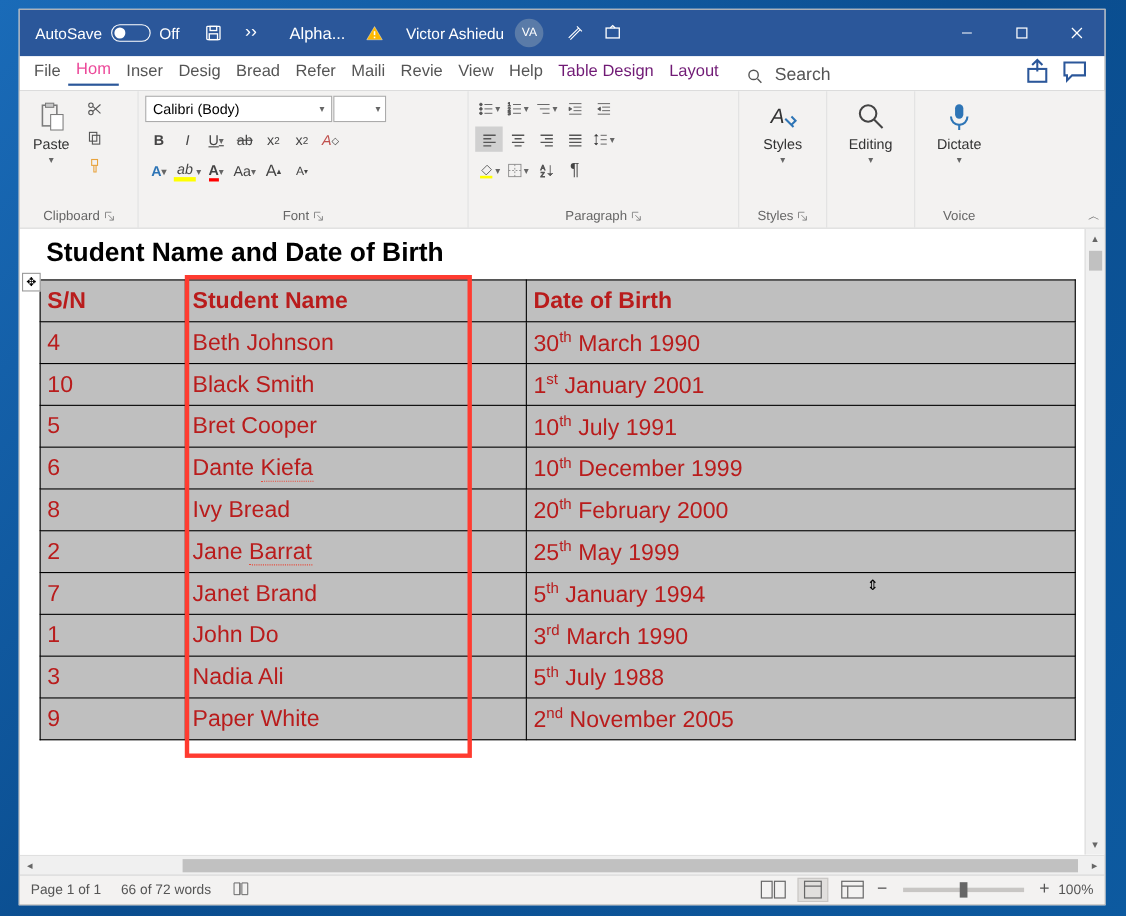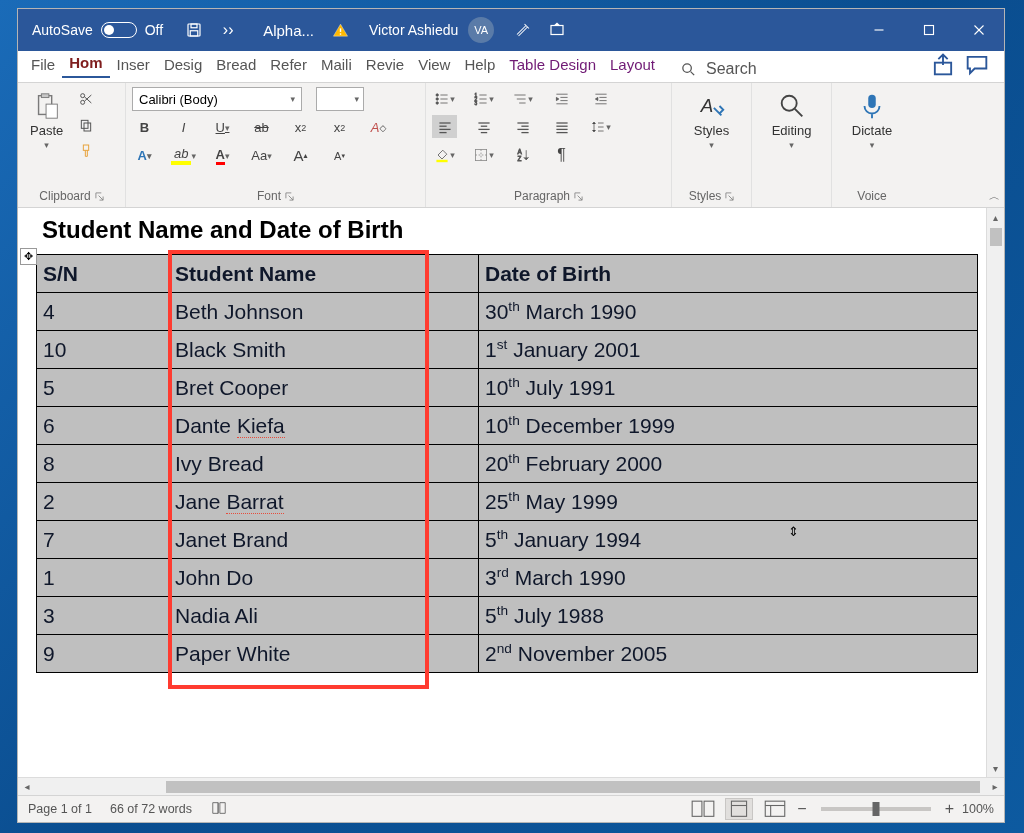--- a/index.html
+++ b/index.html
@@ -12,46 +12,46 @@
 .tb-btn{width:34px;height:42px;display:flex;align-items:center;justify-content:center;cursor:pointer}
 .tb-btn svg{width:18px;height:18px}
 .doc-title{flex:0 0 auto;padding:0 18px;font-size:15px}
 .warn-ico{width:17px;height:17px;margin-right:8px}
 .user-pane{display:flex;align-items:center;gap:10px;padding:0 12px}
 .avatar{width:26px;height:26px;border-radius:50%;background:#5a7ba8;display:flex;align-items:center;justify-content:center;font-size:11px}
 .win-controls{display:flex;margin-left:auto}
 .win-controls .tb-btn{width:50px}
 .tabs{height:32px;display:flex;align-items:end;padding:4px 6px;border-bottom:1px solid #d4d4d4}
 .tab{padding:5px 7px;font-size:15px;color:#555;cursor:pointer;white-space:nowrap}
-.tab.active{color:#7f1d1d;border-bottom:2.5px solid #2b579a;font-weight:700}
+.tab.active{color:#ec4899;border-bottom:2.5px solid #2b579a;font-weight:400}
 .tab.ctx{color:#701a75}
 .search-pane{display:flex;align-items:center;margin-left:18px;gap:9px;color:#555}
 .search-pane svg{width:17px;height:17px}
 .ribbon-right{margin-left:auto;display:flex;gap:4px;padding-right:6px}
 .rb-icon{width:30px;height:26px;display:flex;align-items:center;justify-content:center;border:1px solid transparent}
 .ribbon{display:flex;background:#f3f2f1;border-bottom:1px solid #d4d4d4;height:125px}
 .rgroup{display:flex;flex-direction:column;border-right:1px solid #e1e1e1;padding:4px 6px 2px}
 .rgroup-body{flex:1;display:flex;gap:4px;align-items:flex-start}
 .rgroup-label{font-size:12px;color:#666;text-align:center;padding:2px 0;display:flex;justify-content:center;align-items:center;gap:4px}
 .dlg{width:9px;height:9px}
 .big-btn{display:flex;flex-direction:column;align-items:center;justify-content:center;gap:2px;padding:4px 6px;font-size:13px;color:#333;cursor:pointer}
 .big-btn svg{width:30px;height:30px}
 .col{display:flex;flex-direction:column;gap:3px;justify-content:center}
-.row{display:flex;gap:14px;align-items:center}
+.row{display:flex;gap:1px;align-items:center}
 .sm{width:25px;height:23px;display:flex;align-items:center;justify-content:center;cursor:pointer;font-size:13px;color:#444;border:1px solid transparent}
 .sm svg{width:16px;height:16px}
 .font-sel{width:170px;height:24px;border:1px solid #ababab;background:#fff;font-size:13px;padding:0 6px;display:flex;align-items:center;justify-content:space-between}
 .font-size-sel{width:48px;height:24px;border:1px solid #ababab;background:#fff;font-size:13px;padding:0 4px;display:flex;align-items:center;justify-content:space-between}
 .caret{font-size:9px;color:#666}
 .doc-area{flex:1;background:#fff;overflow:hidden;position:relative;display:flex}
 .page{flex:1;padding:8px 8px 0 18px;background:#fff;position:relative}
 .doc-heading{font-size:24px;font-weight:700;color:#000;margin-bottom:10px;margin-left:6px}
 .table-move{position:absolute;left:2px;top:40px;width:17px;height:17px;border:1px solid #999;background:#fff;display:flex;align-items:center;justify-content:center;font-size:11px;cursor:move}
 table.datatbl{width:100%;border-collapse:collapse;background:#bfbfbf}
-table.datatbl td,table.datatbl th{border:1px solid #000;padding:3px 6px;font-size:21px;text-align:left;font-weight:400;color:#0f172a;height:38px}
+table.datatbl td,table.datatbl th{border:1px solid #000;padding:3px 6px;font-size:21px;text-align:left;font-weight:400;color:#b91c1c;height:38px}
 table.datatbl th{font-weight:700}
 table.datatbl .c1{width:132px}
 table.datatbl .c2{width:310px}
 sup{font-size:0.65em;vertical-align:super}
 .redbox{position:absolute;border:4px solid #ff3b30;pointer-events:none}
 .vscroll{width:18px;background:#f0f0f0;border-left:1px solid #dcdcdc;position:relative}
 .vscroll .up,.vscroll .down{height:18px;display:flex;align-items:center;justify-content:center;font-size:10px;color:#666;cursor:pointer}
 .vscroll .down{position:absolute;bottom:0;width:100%}
 .vscroll .thumb{position:absolute;left:3px;top:20px;width:12px;height:18px;background:#c1c1c1}
 .hscroll{height:18px;background:#f0f0f0;border-top:1px solid #dcdcdc;display:flex;align-items:center}

